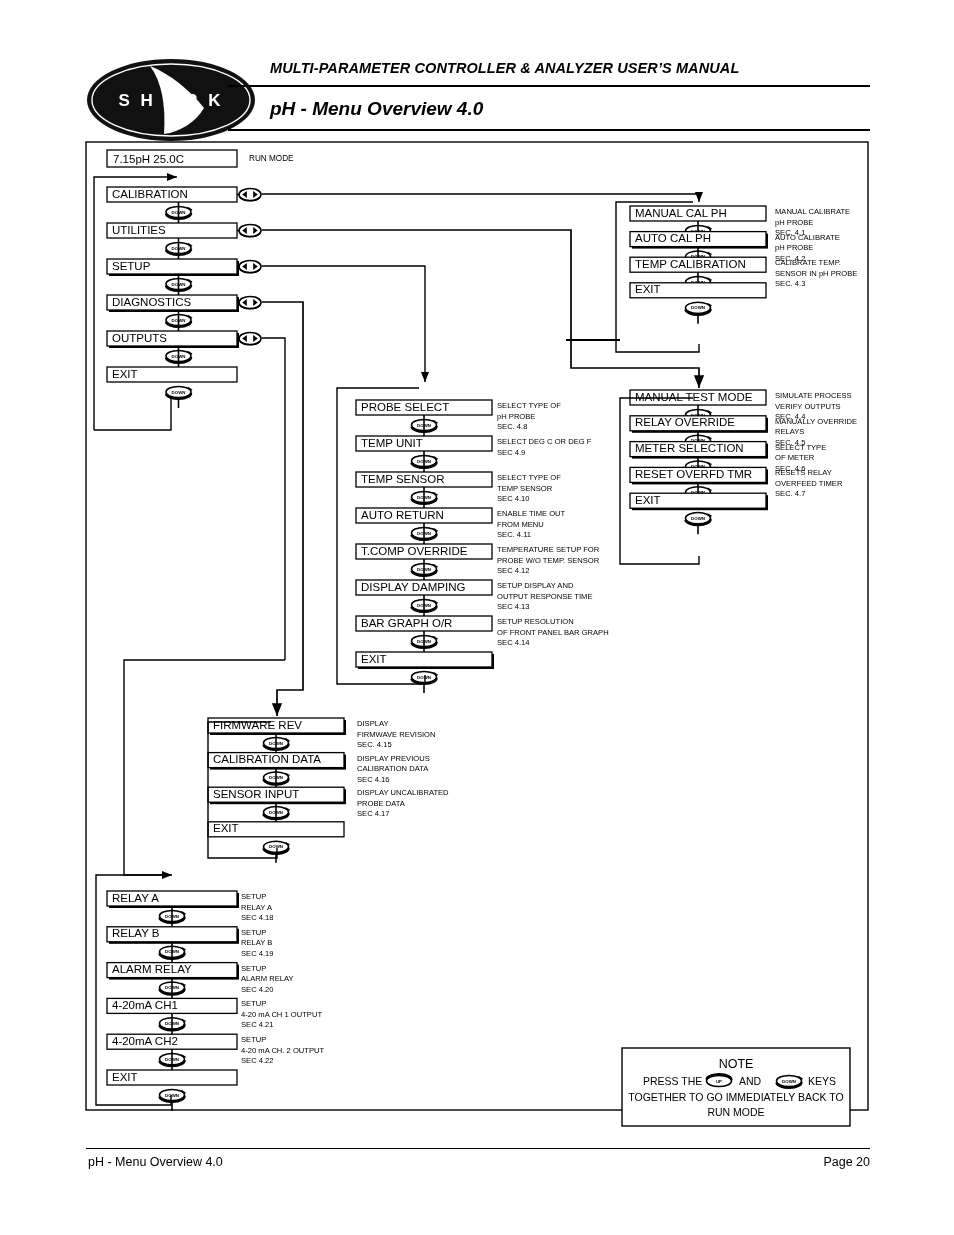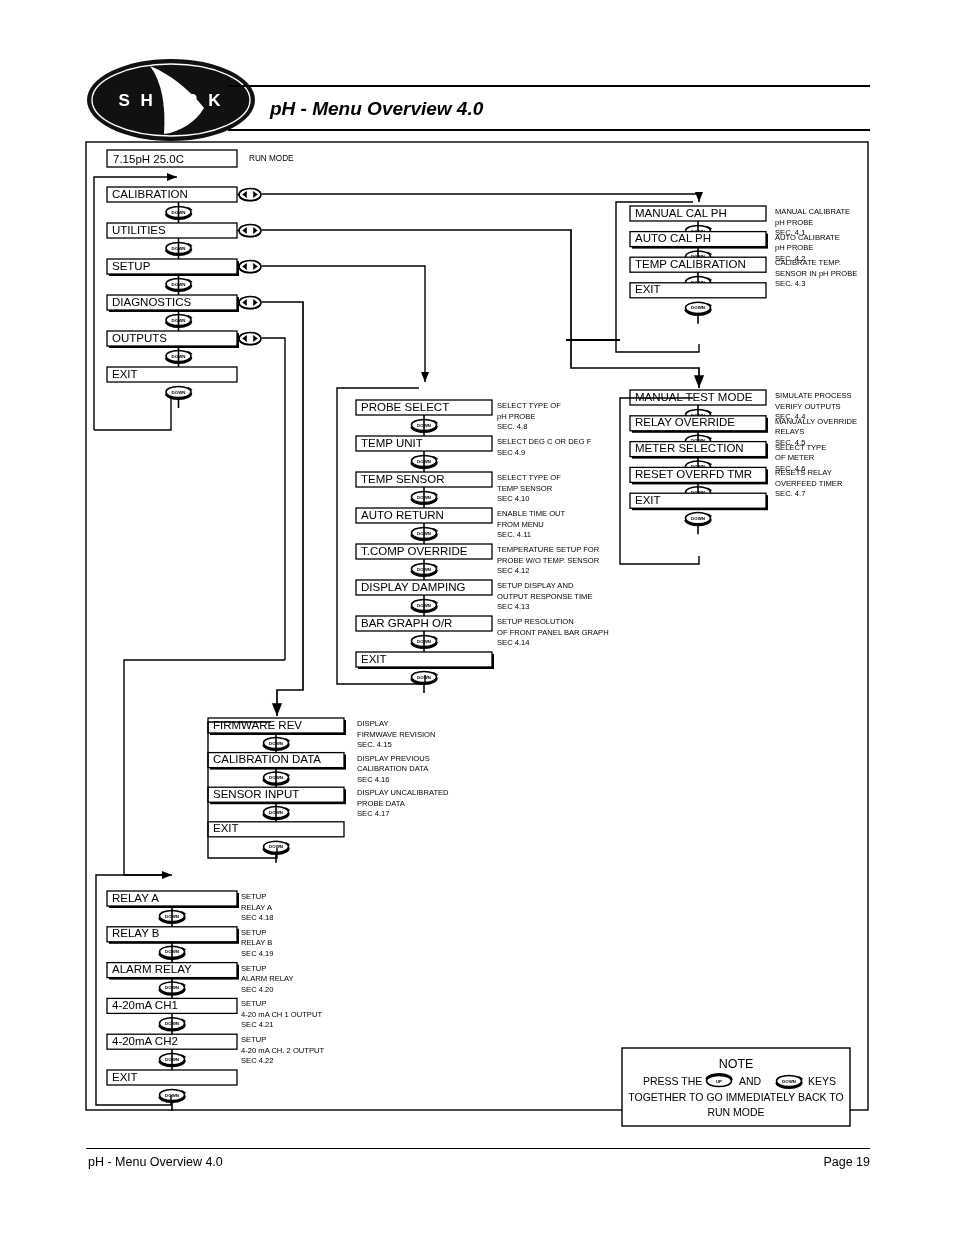--- a/index.html
+++ b/index.html
@@ -40,20 +40,21 @@
 
 <div id="page">
 
   <svg id="logo" viewBox="0 0 170 88">
     <ellipse cx="85" cy="44" rx="84" ry="41" fill="#111111"></ellipse>
     <ellipse cx="85" cy="44" rx="79" ry="36" fill="none" stroke="#ffffff" stroke-width="1.4"></ellipse>
     <path d="M64 10 C76 26 80 50 78 78 C94 76 110 66 118 52 C104 34 84 18 64 10 Z" fill="#ffffff"></path>
     <text class="logotxt" x="85" y="50" text-anchor="middle">S  H  A  R  K</text>
   </svg>
 
+  <div id="hdr-title">MULTI-PARAMETER CONTROLLER &amp; ANALYZER USER’S MANUAL</div>
   <div id="hdr-rule1"></div>
   <div id="hdr-sub">pH - Menu Overview 4.0</div>
   <div id="hdr-rule2"></div>
 
   <svg id="canvas" viewBox="0 0 954 1235">
     <defs>
       <marker id="arrow" markerWidth="9" markerHeight="9" refX="7.5" refY="3" orient="auto" markerUnits="strokeWidth">
         <path d="M0,0 L7.5,3 L0,6 z" fill="#000"></path>
       </marker>
       <g id="downkey">
@@ -534,15 +535,15 @@
         <text class="keytxt" x="0" y="1.6" text-anchor="middle">DOWN</text>
       </g>
       <text class="notetxt" x="808" y="1085">KEYS</text>
       <text class="notetxt" x="736" y="1101" text-anchor="middle">TOGETHER TO GO IMMEDIATELY BACK TO</text>
       <text class="notetxt" x="736" y="1116" text-anchor="middle">RUN MODE</text>
     </g>
   </svg>
 
   <div id="ftr-rule"></div>
   <div id="ftr-left">pH - Menu Overview 4.0</div>
-  <div id="ftr-right">Page 19</div>
+  <div id="ftr-right">Page 20</div>
 
 </div>
 
 </body></html>

